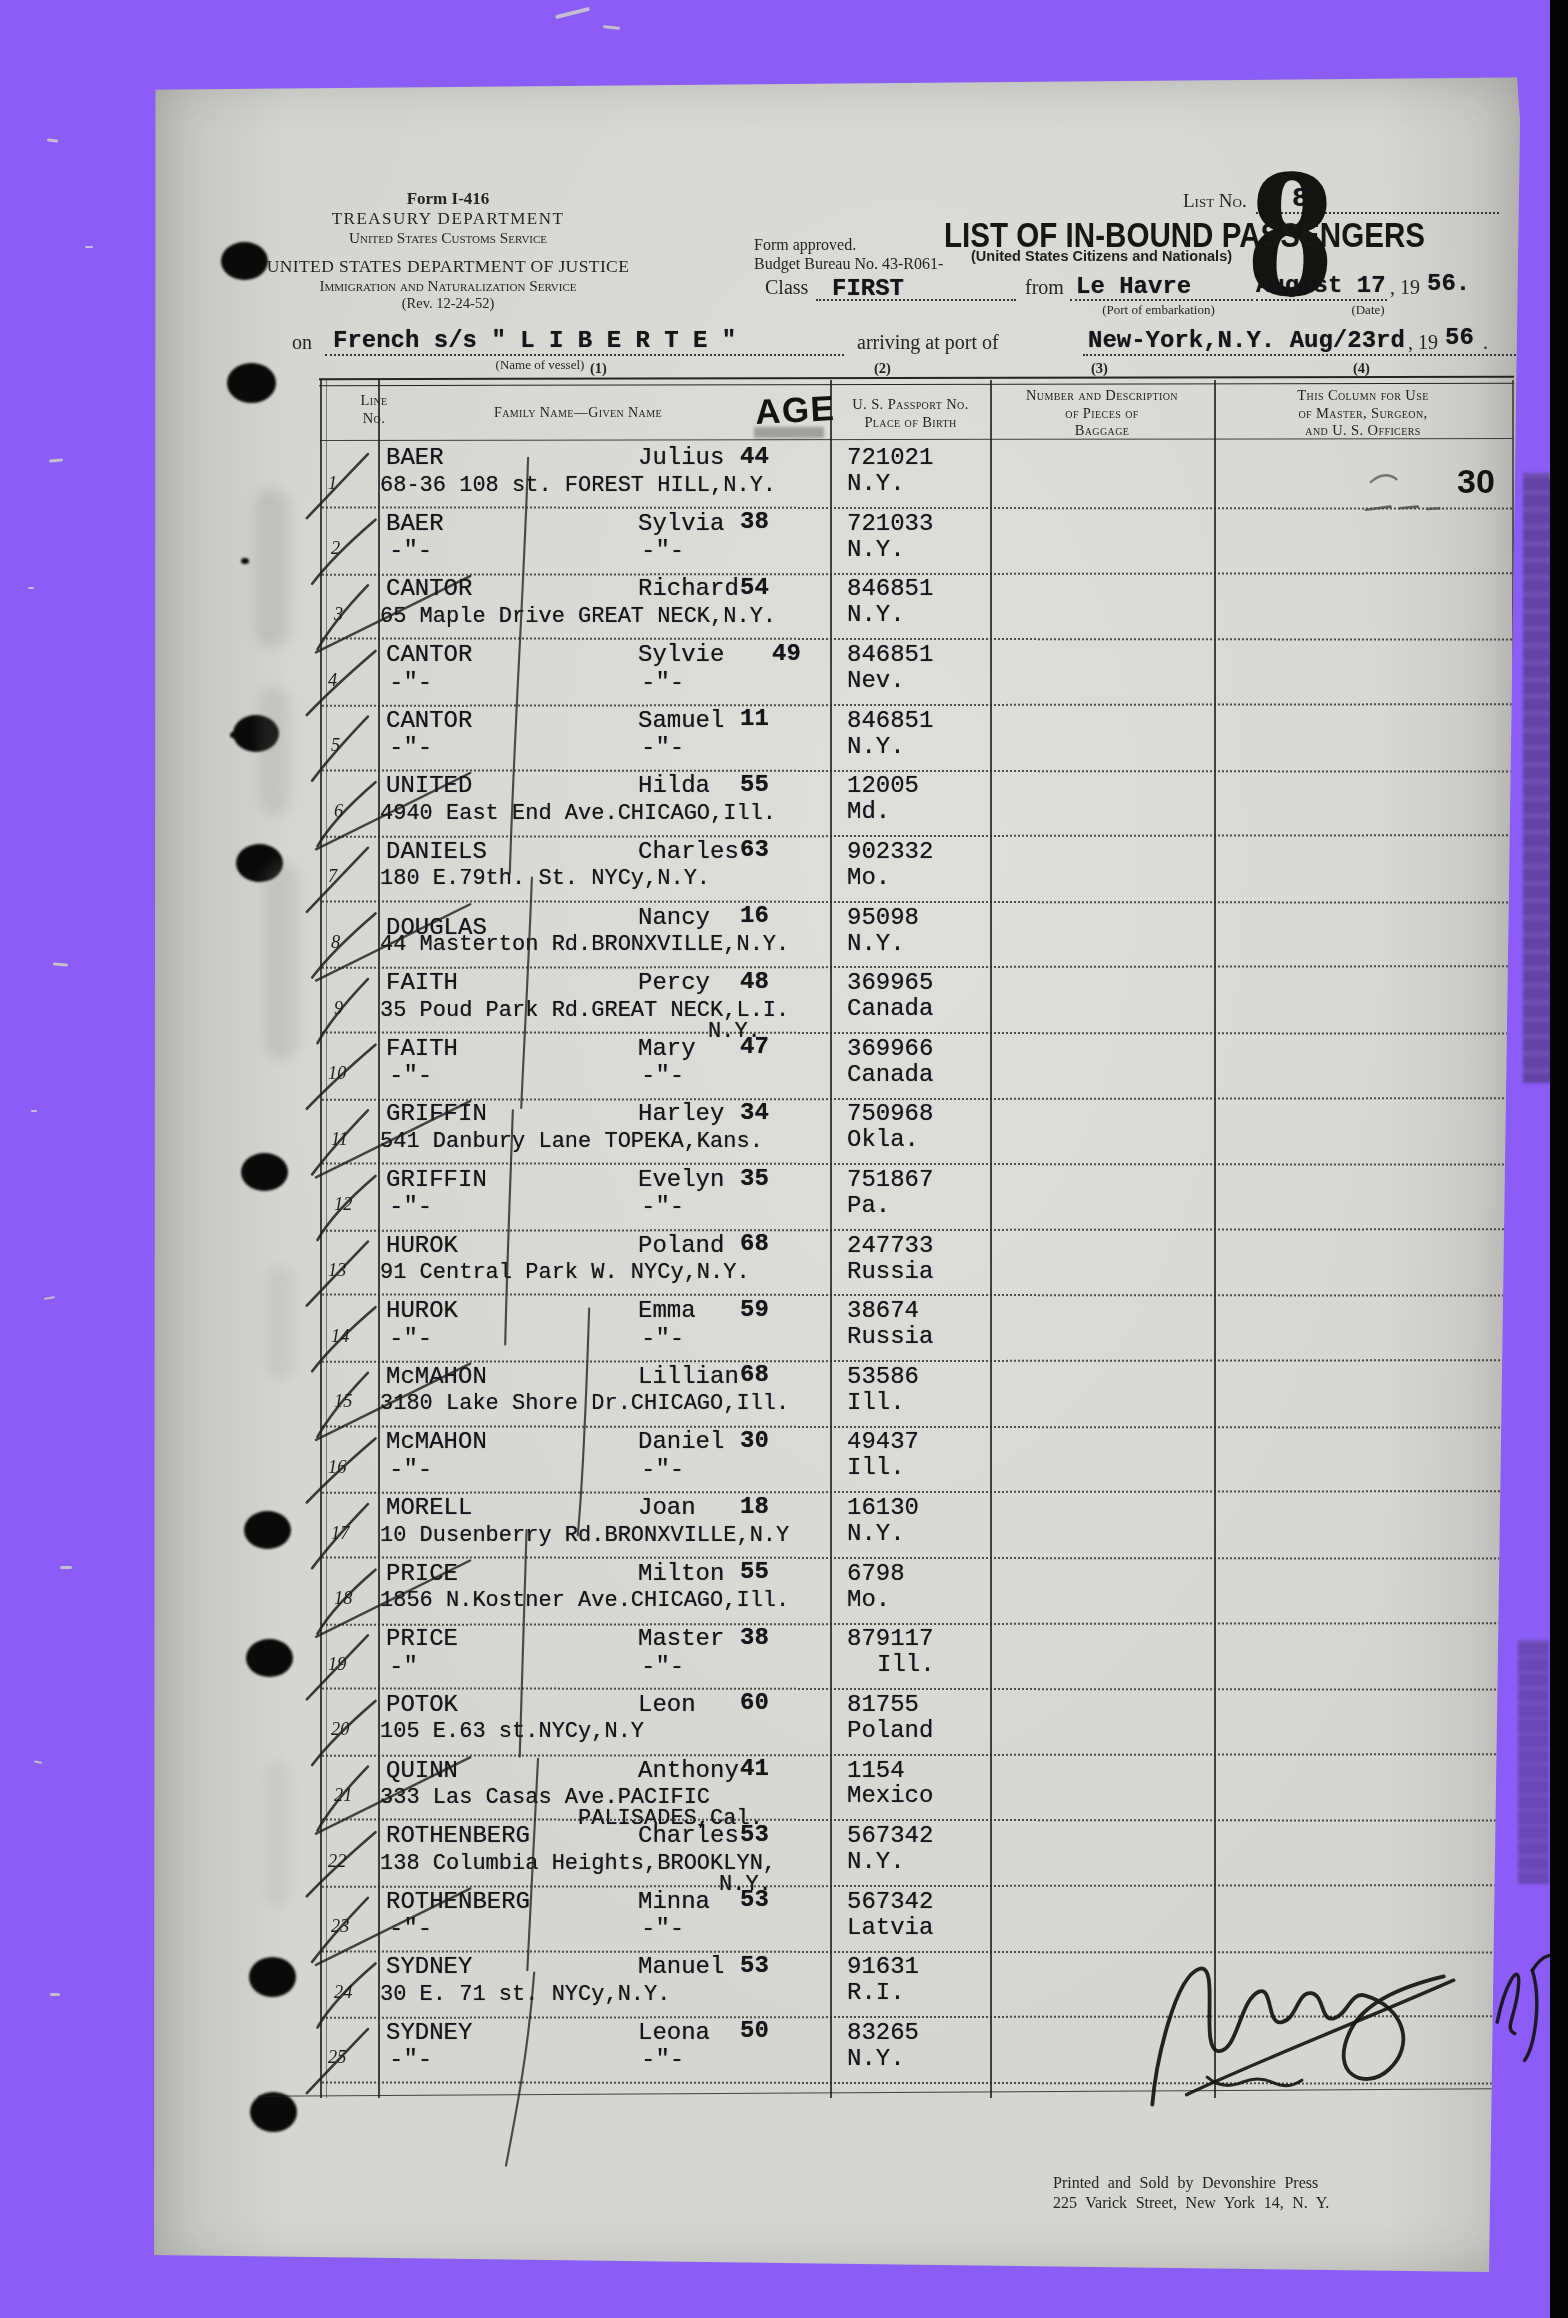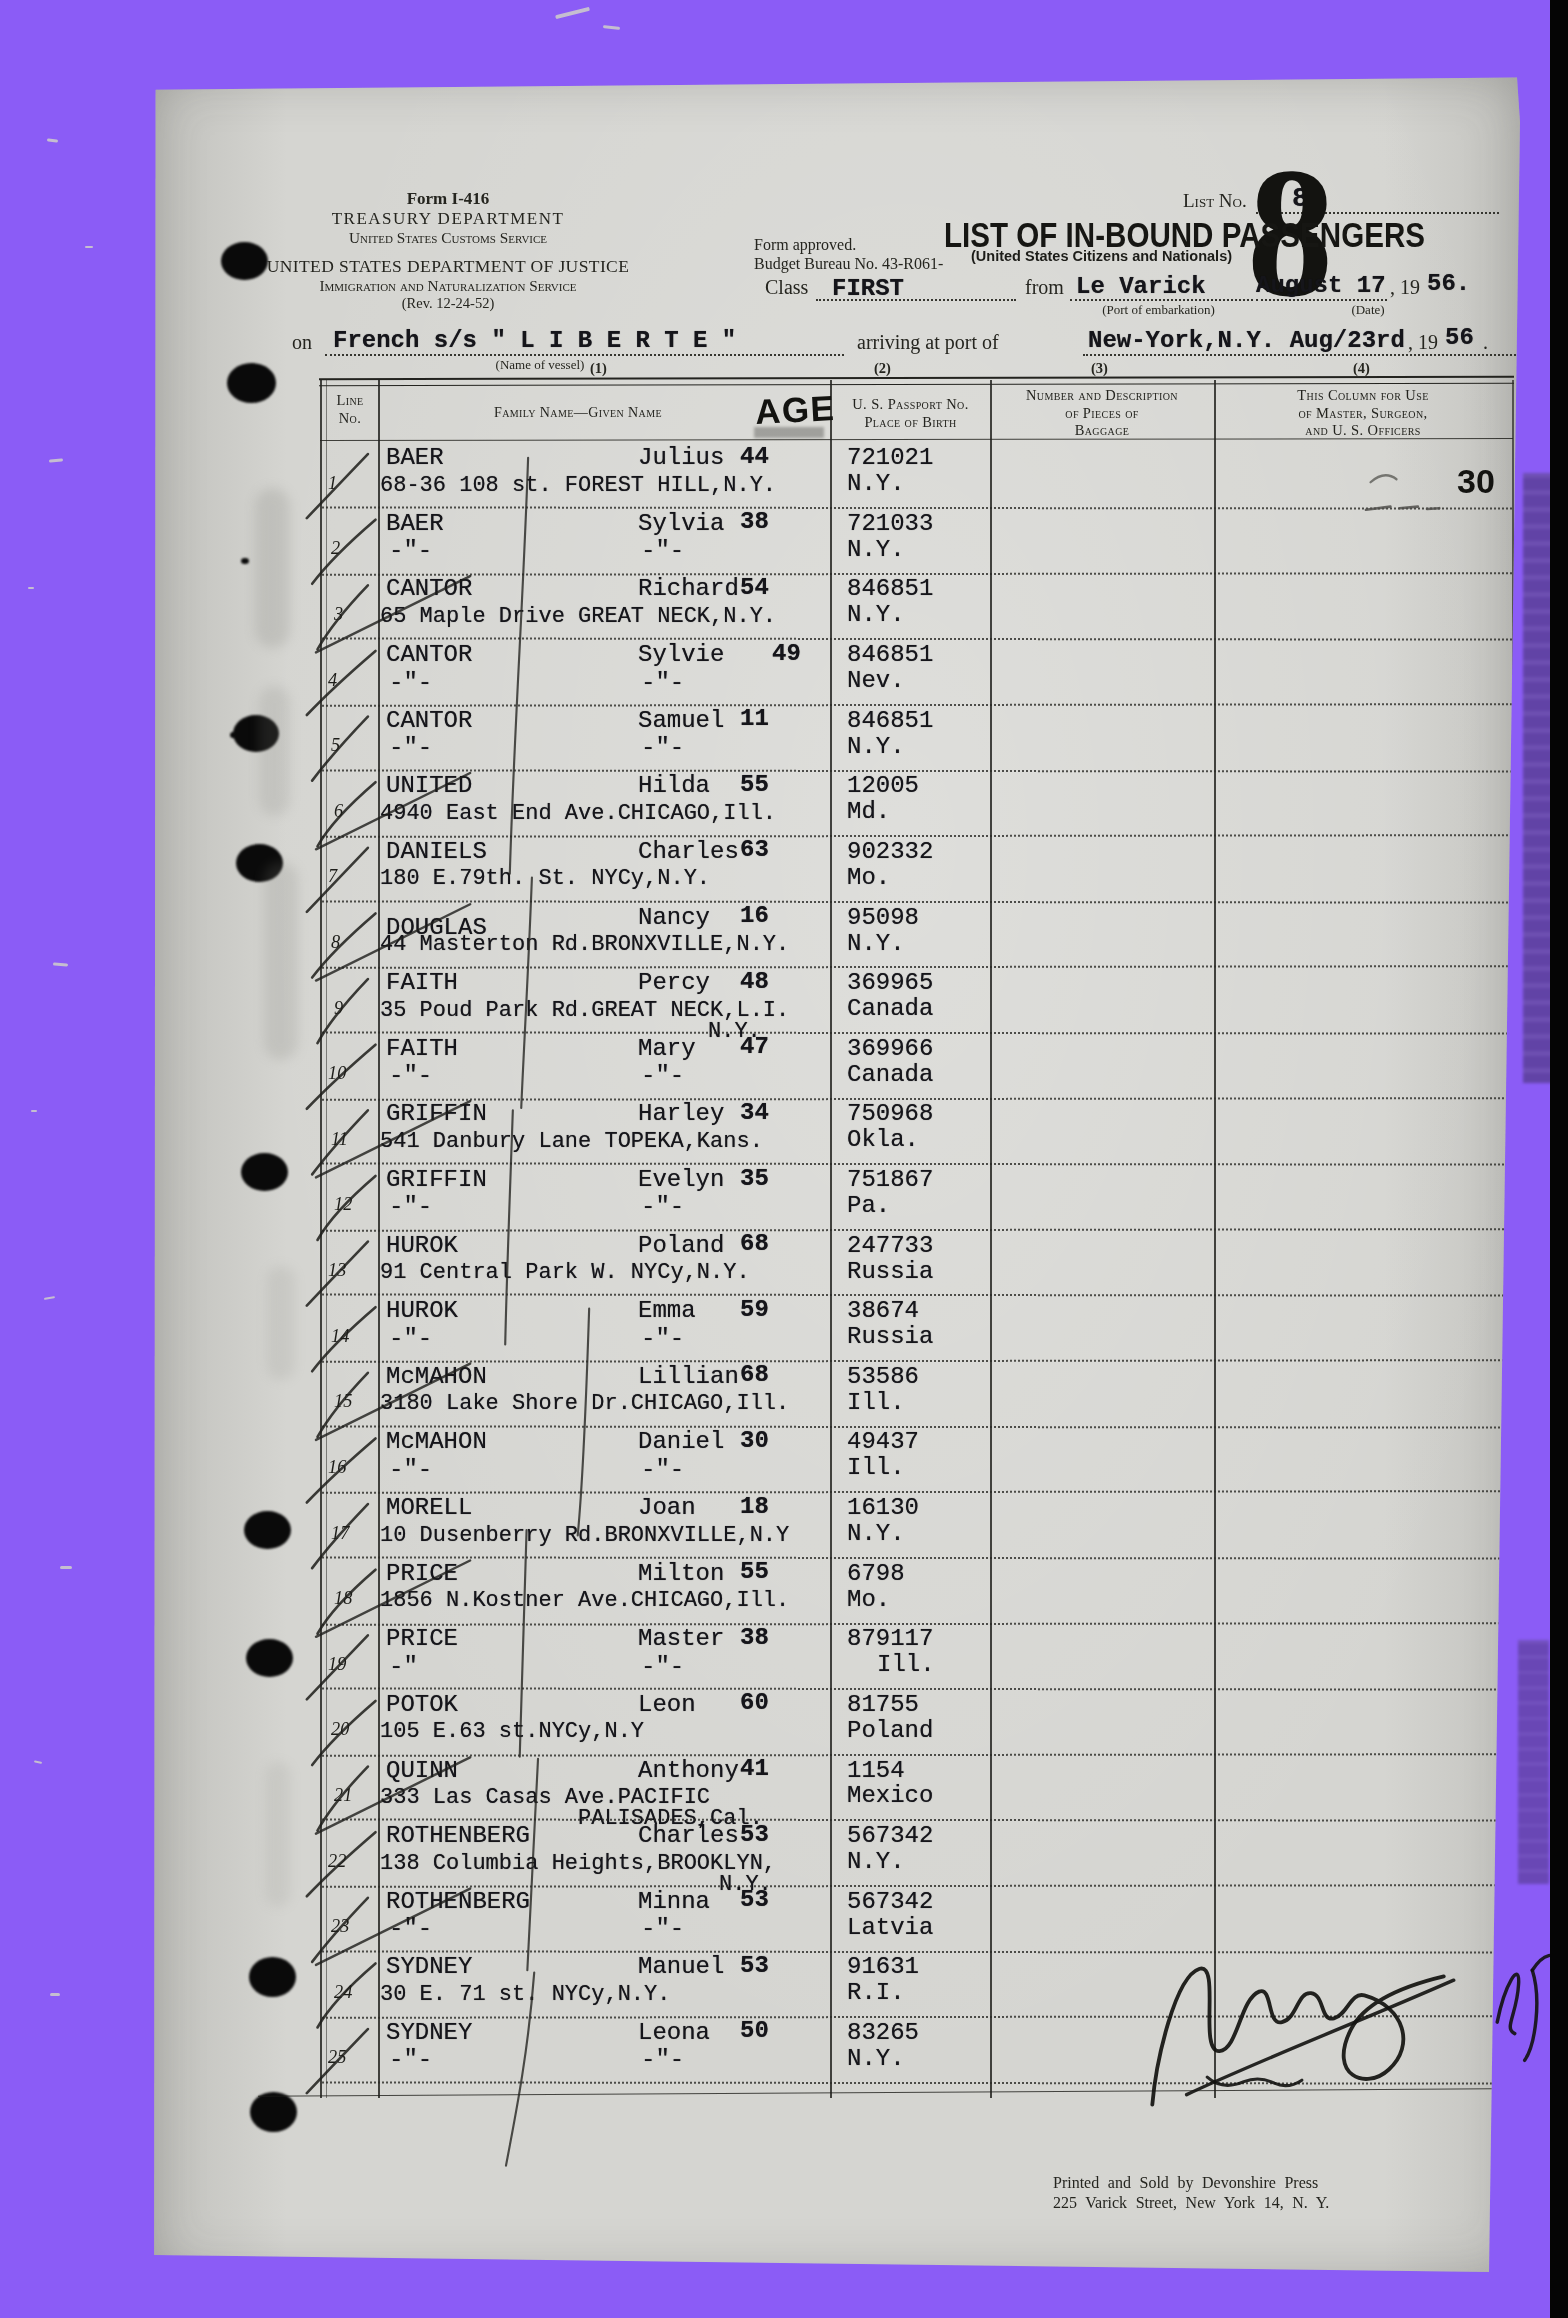--- a/index.html
+++ b/index.html
@@ -77,21 +77,21 @@
     <span class="abs stamp" style="left:1097px;top:58px;font-size:172px;font-family:'Liberation Serif','DejaVu Serif',serif;transform:scaleY(1.08) rotate(2deg);">8</span>
 
     <div class="abs sans" style="left:793px;top:140px;font-size:29px;font-weight:bold;color:#161613;transform:scale(1.02,1.18);transform-origin:left top;white-space:nowrap;">LIST OF IN-BOUND PASSENGERS</div>
     <div class="abs sans" style="left:820px;top:172px;font-size:14.5px;font-weight:bold;color:#1c1c18;">(United States Citizens and Nationals)</div>
 
     <span class="abs serif label" style="left:614px;top:200px;">Class</span>
     <div class="abs dotline" style="left:665px;top:223px;width:200px;"></div>
     <span class="abs mono typed" style="left:681px;top:200px;font-weight:bold;">FIRST</span>
     <span class="abs serif label" style="left:874px;top:200px;">from</span>
     <div class="abs dotline" style="left:919px;top:223px;width:183px;"></div>
-    <span class="abs mono typed" style="left:925px;top:198px;filter:blur(0.5px);font-weight:bold;">Le Varick</span>
+    <span class="abs mono typed" style="left:925px;top:198px;filter:blur(0.5px);font-weight:bold;">Le Havre</span>
     <div class="abs dotline" style="left:1105px;top:223px;width:131px;"></div>
     <span class="abs mono typed" style="left:1105px;top:197px;font-weight:bold;">August 17</span>
     <span class="abs serif label" style="left:1239px;top:200px;">, 19</span>
     <span class="abs mono typed" style="left:1276px;top:195px;font-weight:bold;">56.</span>
     <div class="abs serif cap" style="left:893px;top:226px;width:229px;text-align:center;">(Port of embarkation)</div>
     <div class="abs serif cap" style="left:1175px;top:226px;width:84px;text-align:center;">(Date)</div>
 
     <span class="abs serif label" style="left:141px;top:255px;">on</span>
     <div class="abs dotline" style="left:174px;top:278px;width:519px;"></div>
     <span class="abs mono typed" style="left:182px;top:252px;font-weight:bold;">French s/s " L I B E R T E "</span>
@@ -112,21 +112,21 @@
     <div class="vline" style="left:169px;top:304px;height:1718px;width:2.3px;"></div>
     <div class="vline" style="left:175px;top:304px;height:1718px;width:0.8px;opacity:.6;"></div>
     <div class="vline" style="left:227px;top:304px;height:1718px;"></div>
     <div class="vline" style="left:679px;top:304px;height:1718px;"></div>
     <div class="vline" style="left:839px;top:304px;height:1718px;"></div>
     <div class="vline" style="left:1063px;top:304px;height:1718px;"></div>
     <div class="vline" style="left:1361px;top:304px;height:1718px;width:1.5px;opacity:.8;"></div>
     <div class="abs" style="left:169px;top:363px;width:1193px;border-top:1.5px solid rgba(35,35,30,.85);transform:rotate(-0.1deg);"></div>
     <div class="abs" style="left:107px;top:2016px;width:1257px;border-top:1.5px solid rgba(30,30,26,.8);transform:rotate(-0.35deg);"></div>
 
-    <div class="abs serif sc hdr" style="left:171px;top:316px;width:56px;text-align:center;">
+    <div class="abs serif sc hdr" style="left:171px;top:316px;width:56px;text-align:center;padding-left:24px;">
       <div>Line</div>
       <div>No.</div>
     </div>
     <div class="abs serif sc hdr" style="left:244px;top:328px;width:366px;text-align:center;font-size:14px;">Family Name—Given Name</div>
     <div class="abs stamp" style="left:604px;top:314px;font-size:35px;letter-spacing:1.5px;transform:rotate(-3deg);">AGE</div>
     <div class="abs" style="left:603px;top:351px;width:70px;height:10.7px;background:#1a1a16;opacity:.3;filter:blur(1.5px);"></div>
     <div class="abs serif sc hdr" style="left:681px;top:320px;width:157px;text-align:center;">
       <div>U. S. Passport No.</div>
       <div>Place of Birth</div>
     </div>

